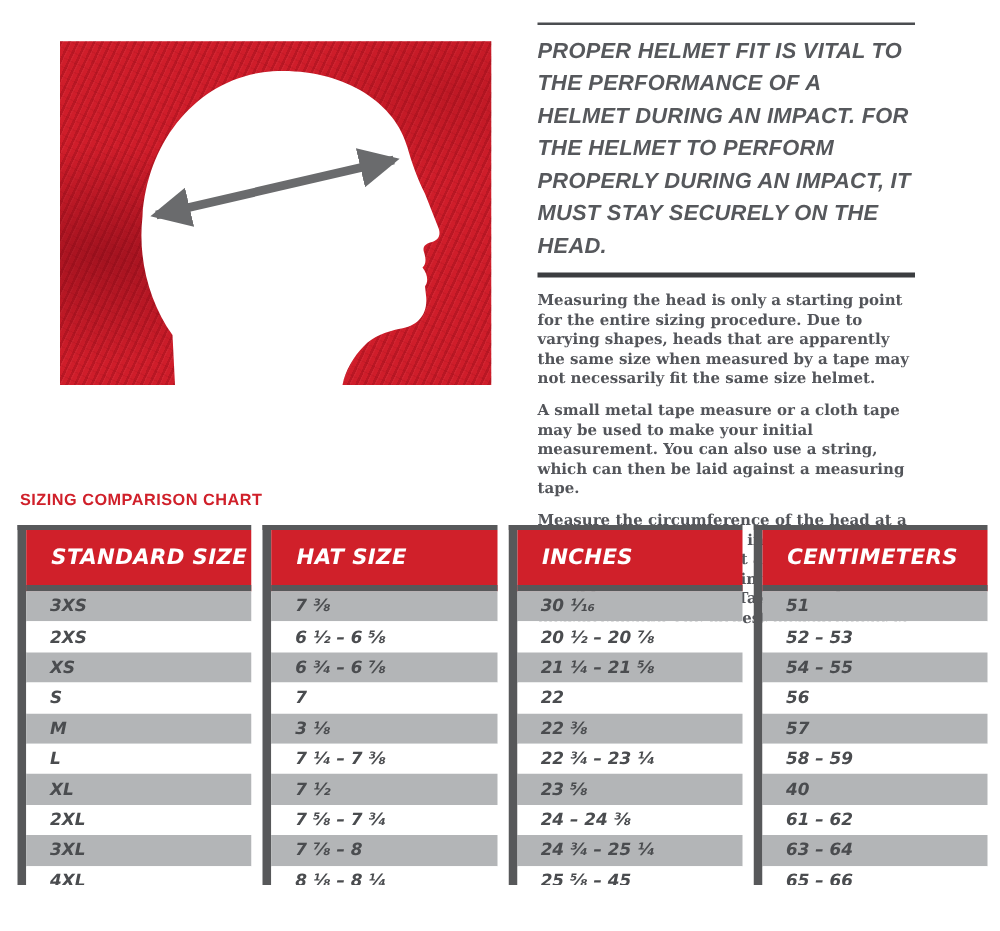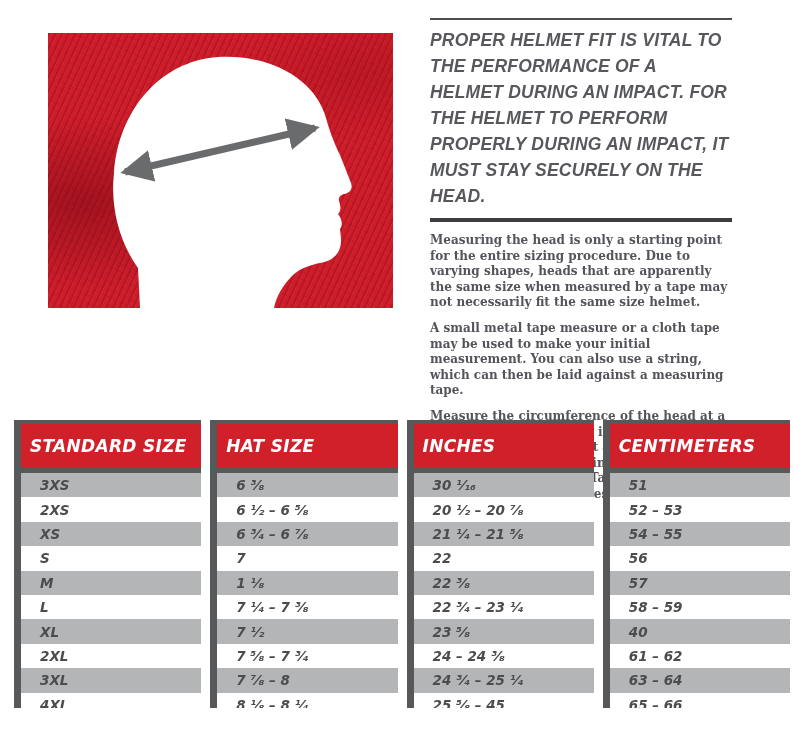--- a/index.html
+++ b/index.html
@@ -25,21 +25,21 @@
     line-height:26px;color:#56585c;letter-spacing:0.2px;}
   .hero-para{margin:0 0 10px 0;font-family:"DejaVu Serif",serif;font-weight:bold;
     font-size:12px;line-height:15.6px;color:#53555a;}
 
   
   .chart-title{position:absolute;left:16px;top:392px;font-weight:bold;font-size:13px;
     color:#d0202a;letter-spacing:0.4px;}
   .sizing-table{position:absolute;left:14px;top:420px;width:776px;display:flex;gap:9px;}
   .col{flex:1;border-left:7px solid #57585a;border-top:4px solid #57585a;}
   .col-header{height:44px;background:#d0202a;border-bottom:5px solid #57585a;
-    display:flex;align-items:center;padding-left:9px;
+    display:flex;align-items:center;padding-left:20px;
     font-family:"DejaVu Sans",sans-serif;font-style:italic;font-weight:bold;
     font-size:17px;color:#ffffff;letter-spacing:0.3px;}
   .cell{height:24.4px;display:flex;align-items:center;padding-left:19px;
     font-family:"DejaVu Sans",sans-serif;font-style:italic;font-weight:bold;
     font-size:13.5px;color:#4a4c4f;background:#ffffff;}
   .rows .cell:nth-child(odd){background:#b3b5b7;}
 </style>
 </head>
 <body>
 
@@ -74,20 +74,21 @@
 
   <div class="hero-text">
     <div class="rule-thin"></div>
     <h1 class="hero-heading">PROPER HELMET FIT IS VITAL TO THE PERFORMANCE OF A HELMET DURING AN IMPACT. FOR THE HELMET TO PERFORM PROPERLY DURING AN IMPACT, IT MUST STAY SECURELY ON THE HEAD.</h1>
     <div class="rule-thick"></div>
     <p class="hero-para">Measuring the head is only a starting point for the entire sizing procedure. Due to varying shapes, heads that are apparently the same size when measured by a tape may not necessarily fit the same size helmet.</p>
     <p class="hero-para">A small metal tape measure or a cloth tape may be used to make your initial measurement. You can also use a string, which can then be laid against a measuring tape.</p>
     <p class="hero-para">Measure the circumference of the head at a point approximately one inch above the eyebrows in front, and at a point in the back of the head that results in the largest possible measurement. Take several measurements. The largest measurement is the one you want to use.</p>
   </div>
 
+  <div class="chart-title">SIZING COMPARISON CHART</div>
 
   <div class="sizing-table">
 
     <div class="col">
       <div class="col-header">STANDARD SIZE</div>
       <div class="rows">
         <div class="cell">3XS</div>
         <div class="cell">2XS</div>
         <div class="cell">XS</div>
         <div class="cell">S</div>
@@ -96,25 +97,25 @@
         <div class="cell">XL</div>
         <div class="cell">2XL</div>
         <div class="cell">3XL</div>
         <div class="cell">4XL</div>
       </div>
     </div>
 
     <div class="col">
       <div class="col-header">HAT SIZE</div>
       <div class="rows">
-        <div class="cell">6 ³⁄₈</div>
+        <div class="cell">7 ³⁄₈</div>
         <div class="cell">6 ¹⁄₂ – 6 ⁵⁄₈</div>
         <div class="cell">6 ³⁄₄ – 6 ⁷⁄₈</div>
         <div class="cell">7</div>
-        <div class="cell">1 ¹⁄₈</div>
+        <div class="cell">3 ¹⁄₈</div>
         <div class="cell">7 ¹⁄₄ – 7 ³⁄₈</div>
         <div class="cell">7 ¹⁄₂</div>
         <div class="cell">7 ⁵⁄₈ – 7 ³⁄₄</div>
         <div class="cell">7 ⁷⁄₈ – 8</div>
         <div class="cell">8 ¹⁄₈ – 8 ¹⁄₄</div>
         <div class="cell">8 ³⁄₈ – 8 ¹⁄₂</div>
       </div>
     </div>
 
     <div class="col">

